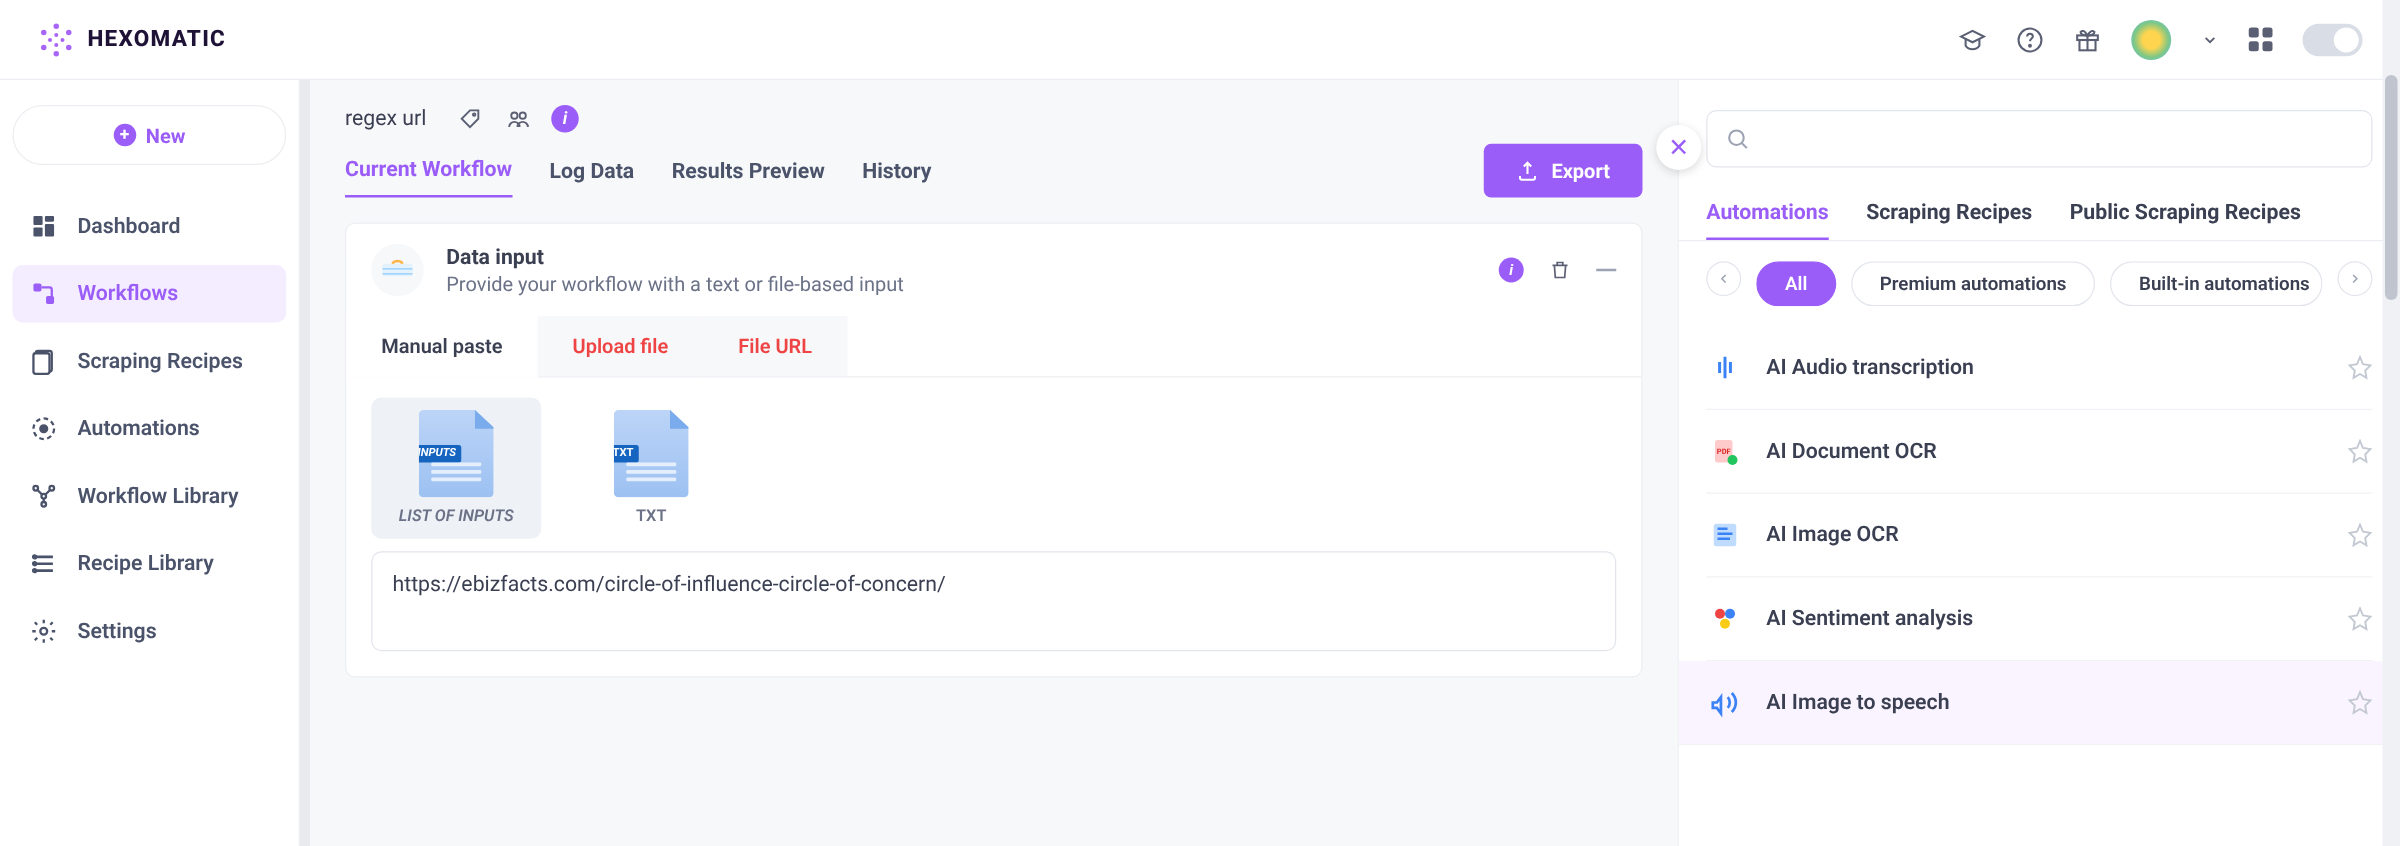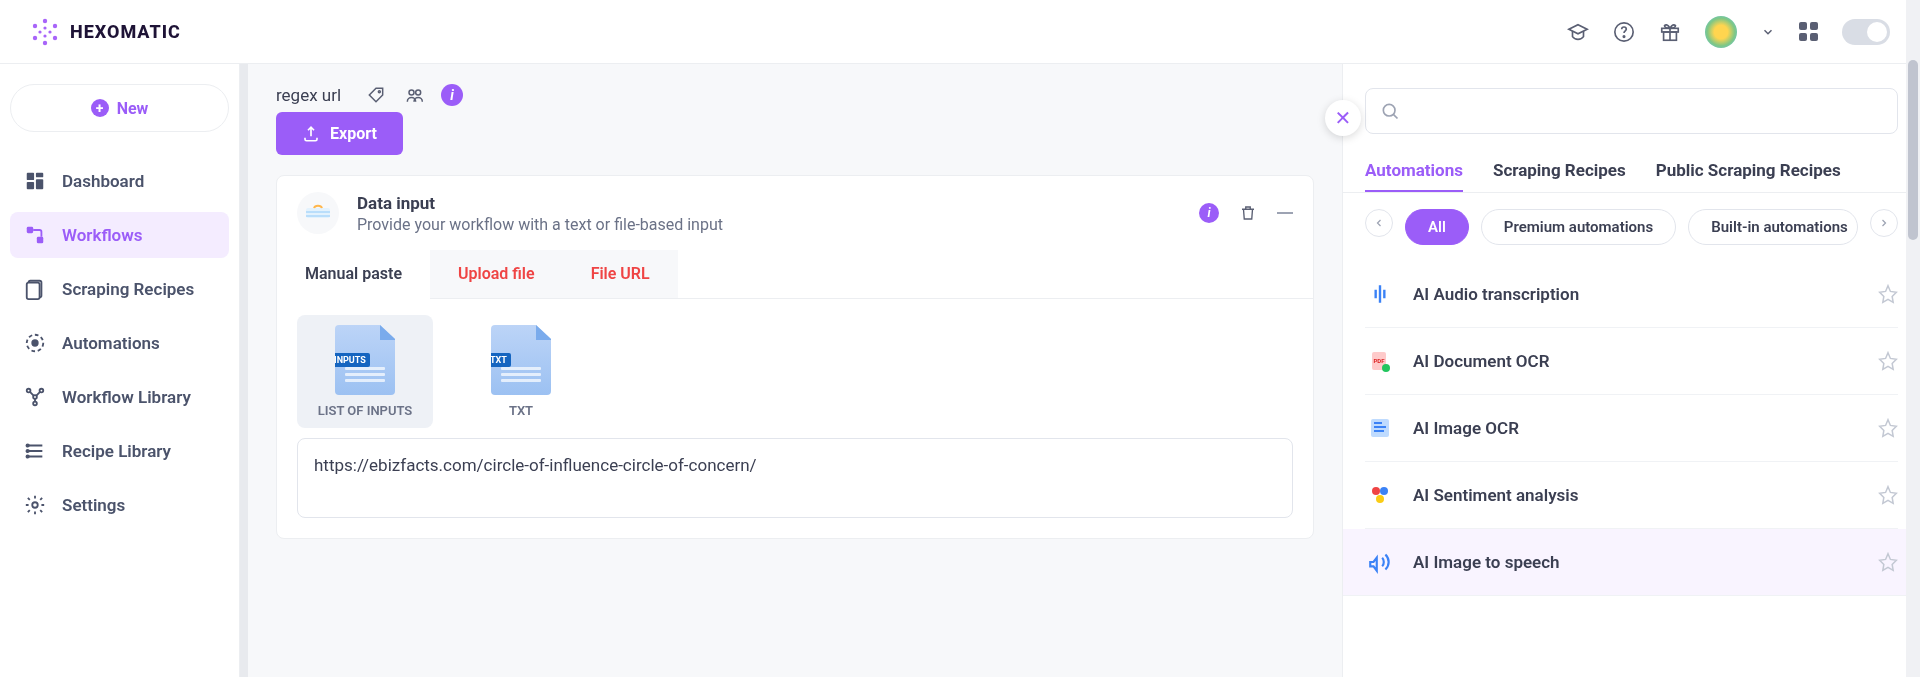--- a/index.html
+++ b/index.html
@@ -49,21 +49,21 @@
 .card-head-right { margin-left:auto; display:flex; align-items:center; gap:18px; }
 .info-sm { width:20px; height:20px; border-radius:50%; background:#9b5df8; color:#fff; display:flex; align-items:center; justify-content:center; font-size:12px; font-weight:700; font-style:italic; }
 .minus { width:16px; height:2px; background:#9da3b3; }
 
 .subtabs { display:flex; border-bottom:1px solid #eceef1; }
 .subtab { padding:14px 28px; color:#ef4444; font-weight:600; font-size:16px; background:#f7f8fa; cursor:pointer; }
 .subtab.active { background:#fff; color:#3b3f52; border-bottom:2px solid #fff; margin-bottom:-1px; }
 
 .input-types { display:flex; gap:20px; padding:16px 20px 10px; }
 .input-type { width:136px; padding:10px; border-radius:8px; display:flex; flex-direction:column; align-items:center; gap:8px; cursor:pointer; }
-.input-type.active { background:#eef1f6; }
+.input-type.active { background:#eef1f6;font-style:italic; }
 .file-icon { width:60px; height:70px; background:linear-gradient(#bcd4f7,#9cc1f2); border-radius:4px; position:relative; clip-path: polygon(0 0, 75% 0, 100% 20%, 100% 100%, 0 100%); display:flex; flex-direction:column; align-items:center; justify-content:center; }
 .file-icon::after { content:""; position:absolute; top:0; right:0; width:15px; height:15px; background:#7aabec; }
 .file-label { background:#1565c0; color:#fff; font-size:9px; font-weight:700; padding:2px 4px; border-radius:2px; position:absolute; top:28px; left:-5px; }
 .file-lines { position:absolute; bottom:10px; width:40px; }
 .file-lines div { height:3px; background:#fff; opacity:0.7; margin:3px 0; border-radius:1px; }
 .input-type-label { color:#6b7287; font-size:13px; font-weight:600; }
 
 .textarea-block { padding:0 20px 20px; }
 .url-box { width:100%; min-height:80px; border:1px solid #e2e5ec; border-radius:8px; padding:16px; font-size:17px; color:#3b3f52; background:#fff; }
 
@@ -253,20 +253,26 @@
                 <circle cx="9" cy="9" r="3"></circle>
                 <circle cx="17" cy="9" r="3"></circle>
                 <path d="M4 20c0-3 2.5-5 5-5s5 2 5 5M12 20c0-3 2.5-5 5-5s5 2 5 5"></path>
               </svg>
             </span>
           <span class="info-circle">i</span>
         </div>
       </div>
     </div>
     <div style="display:flex; justify-content:space-between; align-items:flex-end;">
+      <div class="tabs">
+        <div class="tab active">Current Workflow</div>
+        <div class="tab">Log Data</div>
+        <div class="tab">Results Preview</div>
+        <div class="tab">History</div>
+      </div>
       <div class="export-btn">
         <svg width="18" height="18" viewBox="0 0 24 24" fill="none" stroke="currentColor" stroke-width="2.2">
             <path d="M12 15V3M8 7l4-4 4 4M4 17v2a2 2 0 002 2h12a2 2 0 002-2v-2"></path>
           </svg>
         <span>Export</span>
       </div>
     </div>
 
     <div class="card">
       <div class="card-head">

